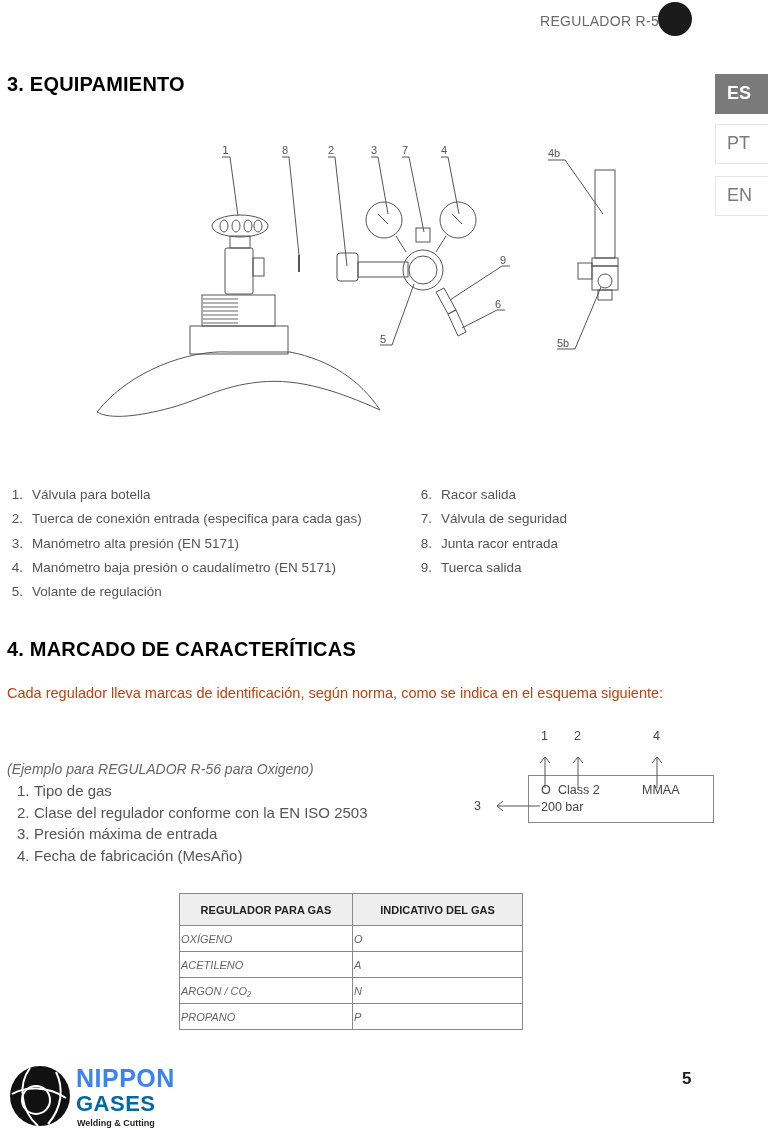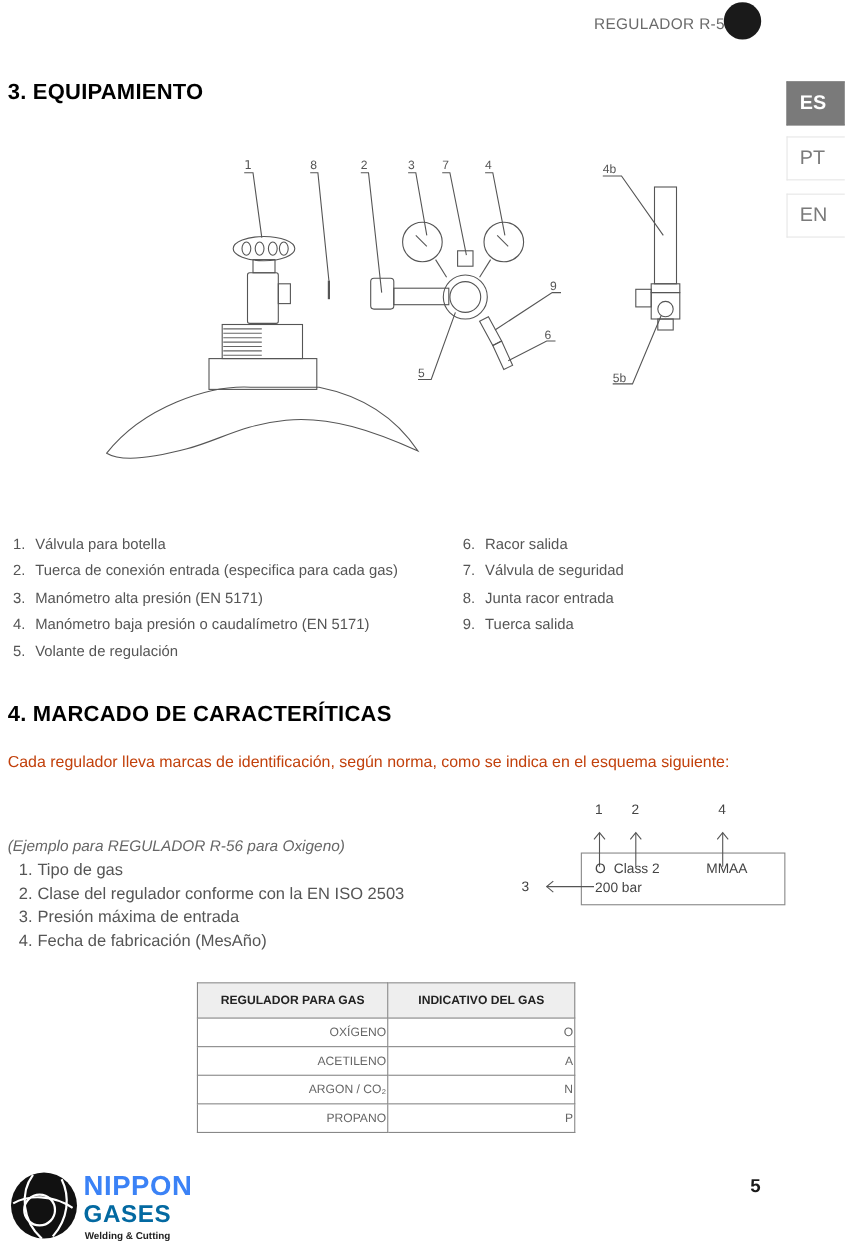--- a/index.html
+++ b/index.html
@@ -12,21 +12,21 @@
   .section-title { font-size:20px; font-weight:bold; color:#000000; letter-spacing:0.2px; }
   .legend { font-size:13.5px; color:#555; line-height:24.3px; }
   .legend .row { display:flex; }
   .legend .num { display:inline-block; text-align:right; padding-right:9px; }
   .intro { left:7px; top:686px; width:700px; font-size:14.5px; color:#c2410c; line-height:15px; }
   .example { left:7px; top:741px; font-size:14px; color:#666; font-style:italic;margin-top:20px; }
   .marks-list { left:17px; top:780px; font-size:15px; color:#555; line-height:21.5px; }
   .marks-list .num { display:inline-block; width:17px; }
   table.gas { position:absolute; left:179px; top:893px; border-collapse:collapse; width:344px; font-size:11px; color:#666; }
   table.gas th { background:#eeeeee; color:#222; font-weight:bold; font-size:11px; height:29px; border:1px solid #888; }
-  table.gas td { text-align:right; height:23px; border:1px solid #888; }
+  table.gas td { text-align:left; height:23px; border:1px solid #888;font-style:italic; }
   table.gas th:first-child, table.gas td:first-child { width:170px; }
   .page-num { left:682px; top:1069px; font-size:17px; font-weight:bold; color:#1a1a1a; }
   .brand-1 { left:76px; top:1066px; font-size:25px; font-weight:bold; color:#3b82f6; letter-spacing:0.5px; line-height:25px; }
   .brand-2 { left:76px; top:1093px; font-size:22px; font-weight:bold; color:#0369a1; line-height:22px; letter-spacing:0.5px; }
   .brand-3 { left:77px; top:1118px; font-size:9px; font-weight:bold; color:#222; }
   .diagram-label { font-size:11px; color:#555; font-family:"DejaVu Sans", sans-serif; }
   .mark-box { left:528px; top:775px; width:186px; height:48px; border:1.5px solid #888; box-sizing:border-box; }
   .mark-txt { font-size:12.5px; color:#444; }
 </style>
 </head>

